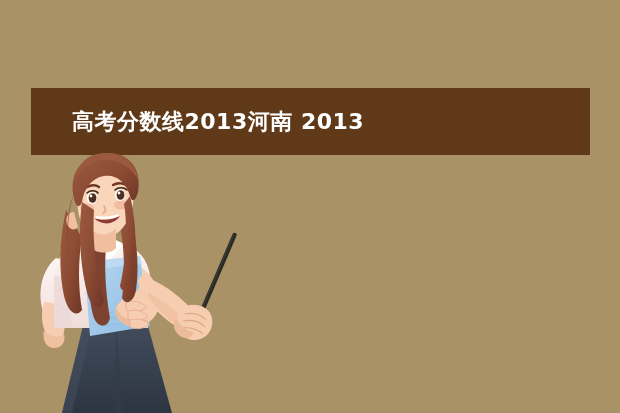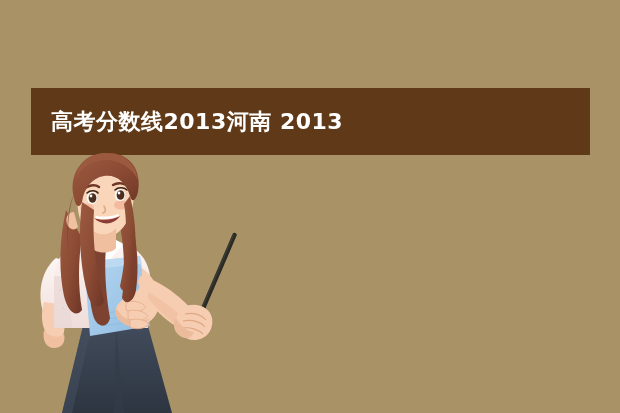--- a/index.html
+++ b/index.html
@@ -23,21 +23,21 @@
   #title-banner {
     position: absolute;
     left: 31px;
     top: 88px;
     width: 559px;
     height: 67px;
     background: #603a18;
     display: flex;
     align-items: center;
     box-sizing: border-box;
-    padding-left: 20px;
+    padding-left: 41px;
   }
   #title-text {
     color: #ffffff;
     font-size: 22px;
     font-weight: bold;
     letter-spacing: 0.5px;
     white-space: nowrap;
     line-height: 1;
     font-family: "DejaVu Sans", "Liberation Sans", sans-serif;
   }

